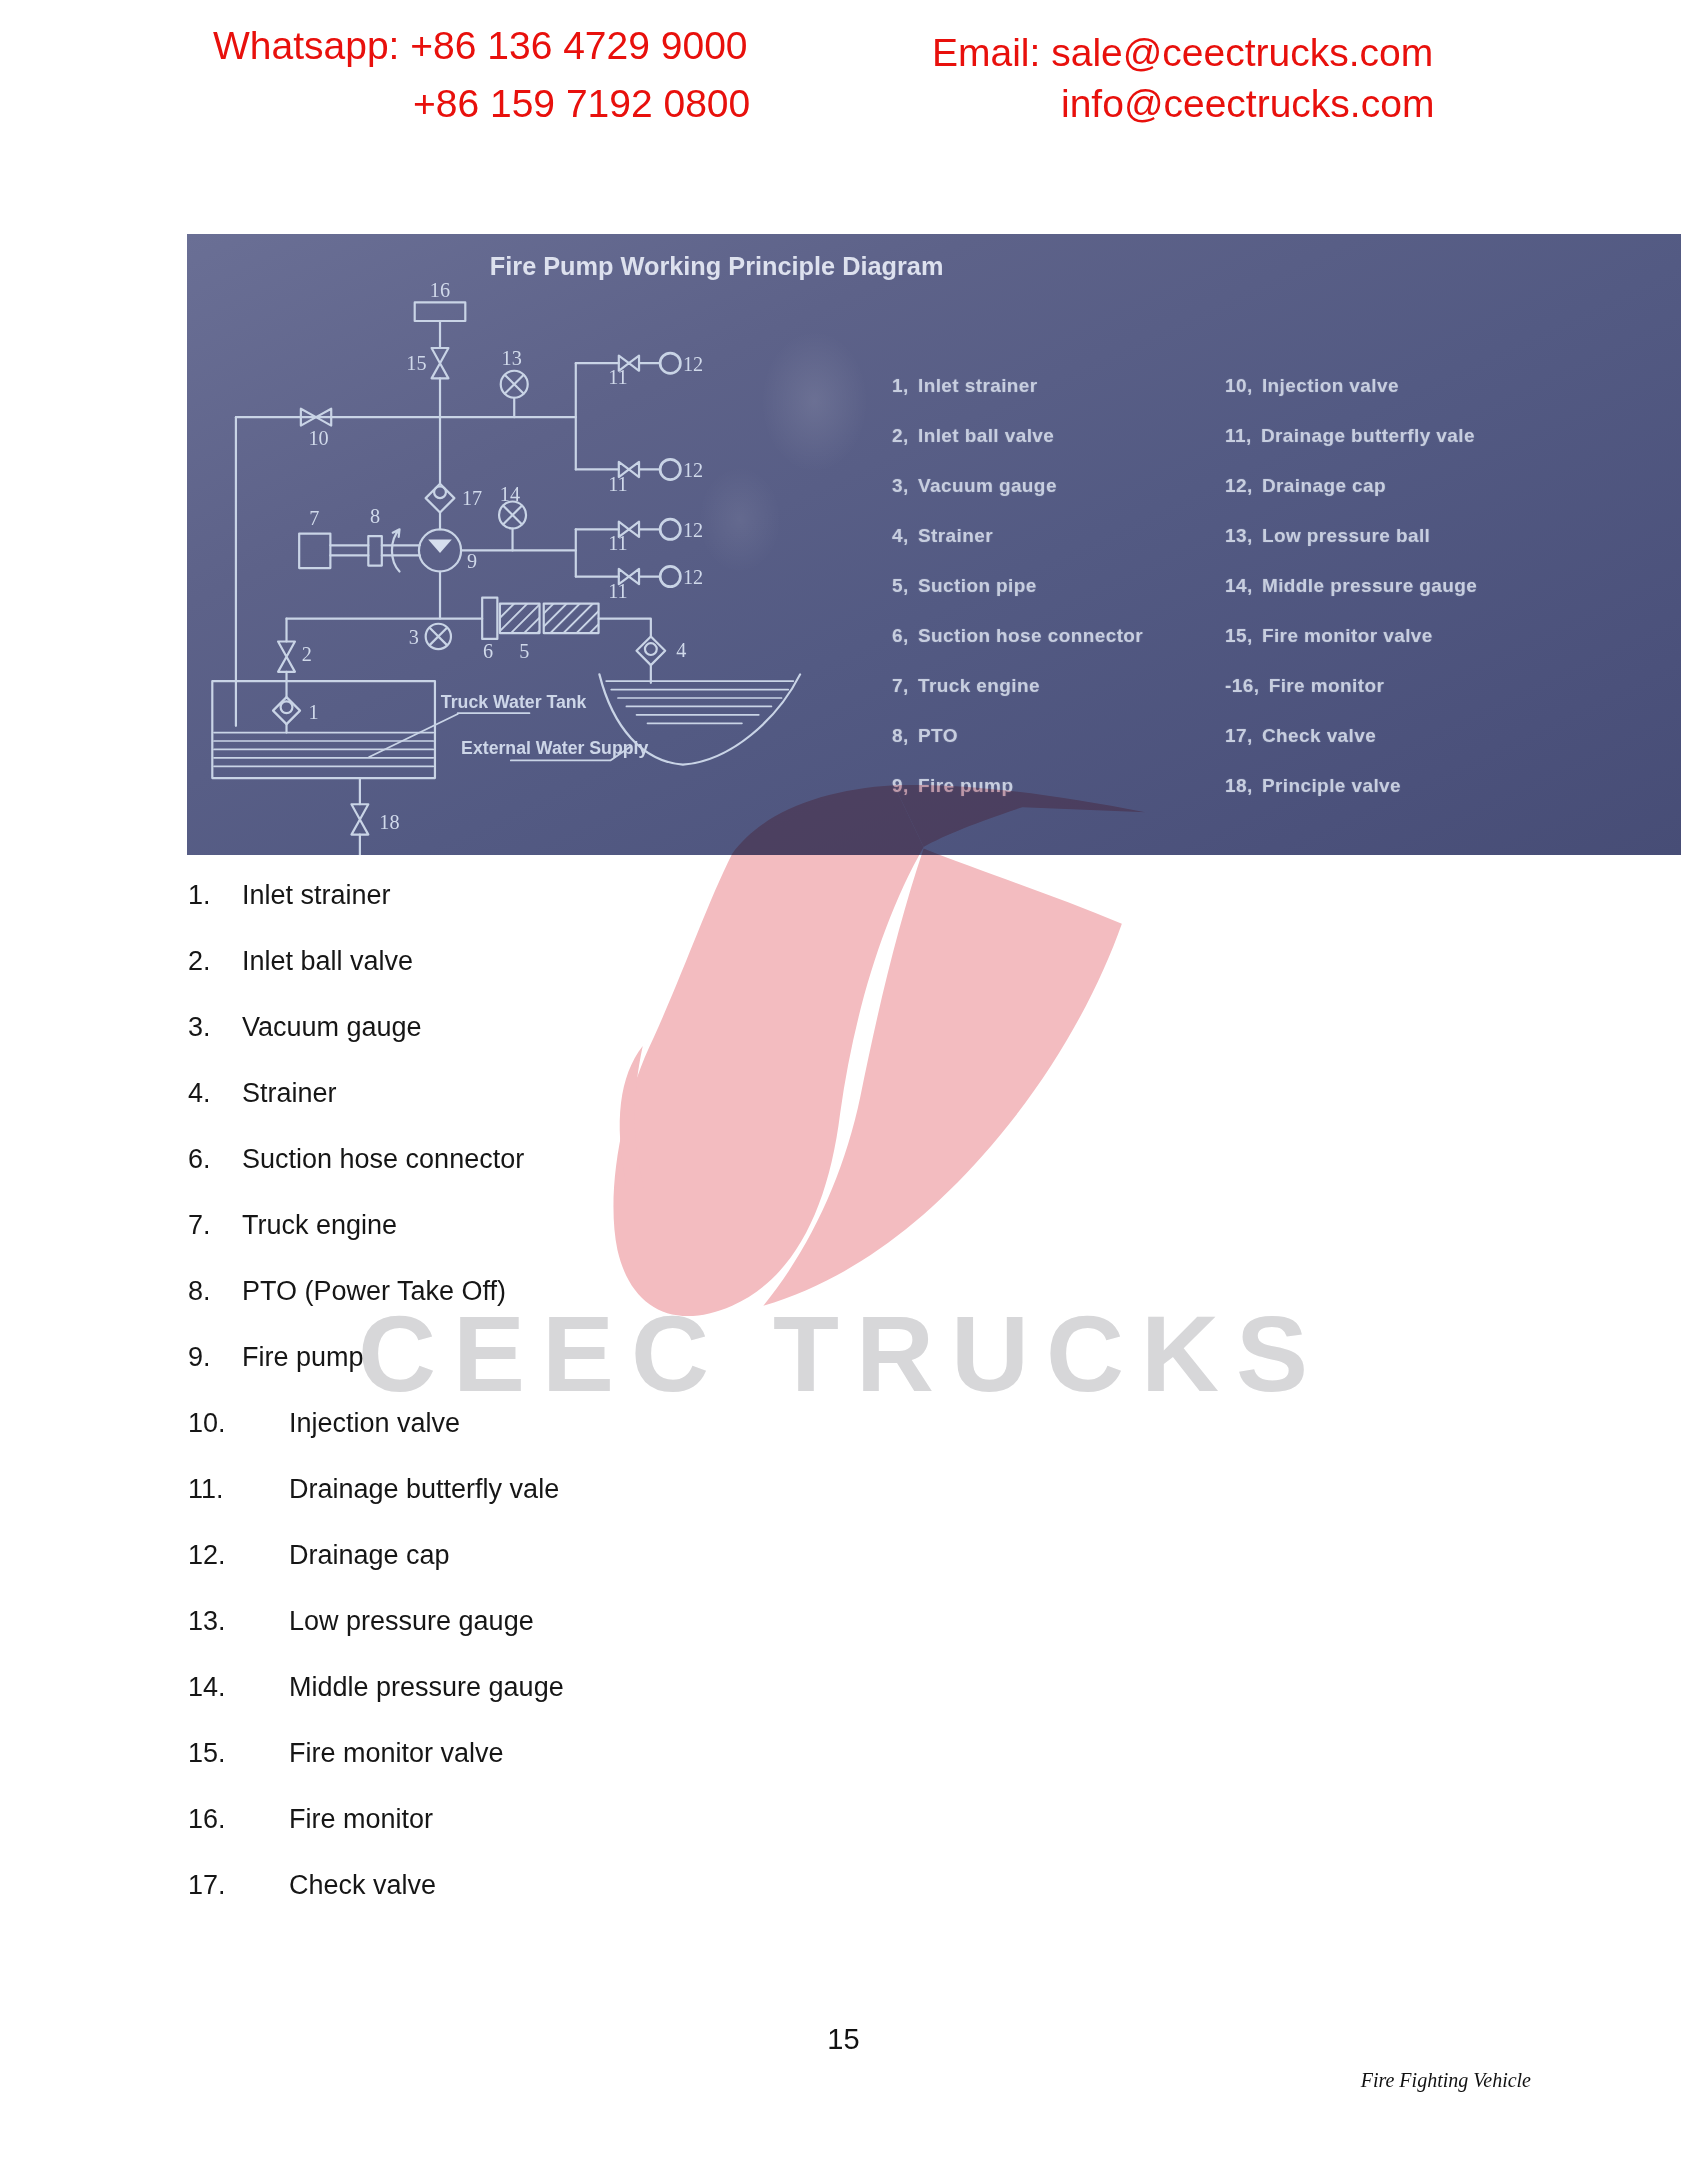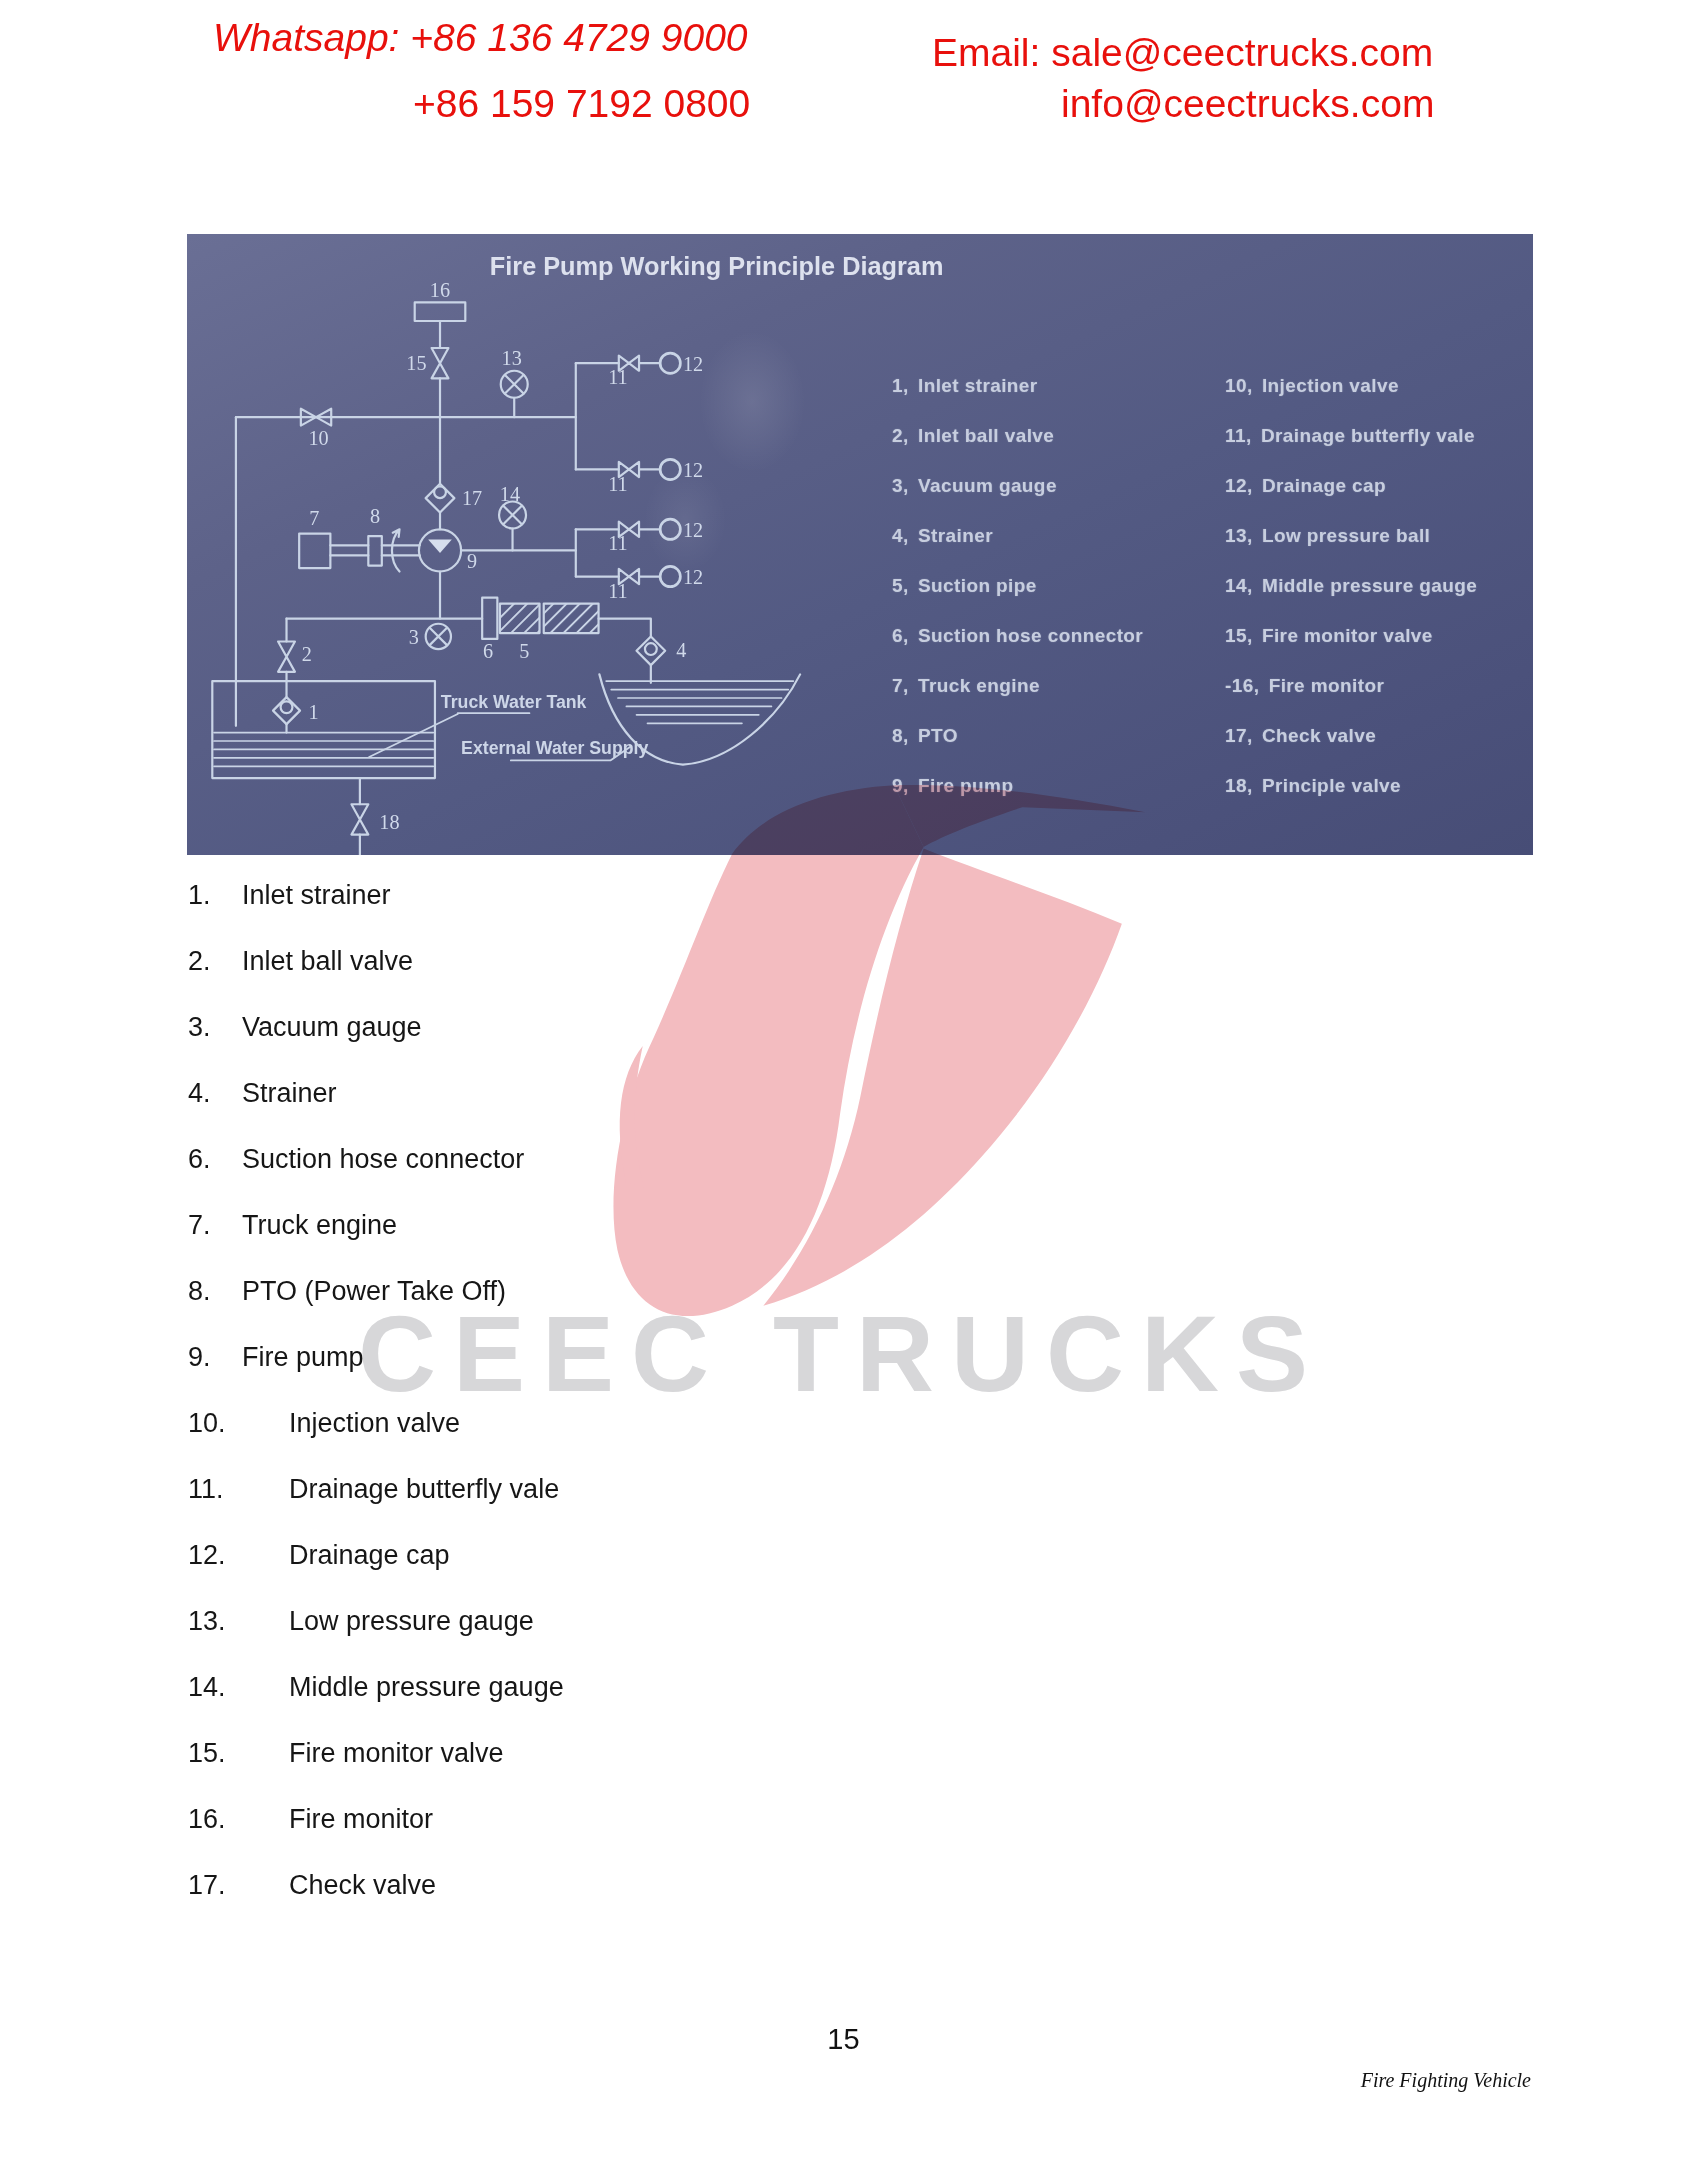--- a/index.html
+++ b/index.html
@@ -3,27 +3,27 @@
 <meta charset="utf-8">
 <style>
   html,body{margin:0;padding:0;background:#9a9a9a;}
   .page{
     position:relative;width:1687px;height:2183px;background:#ffffff;
     font-family:"Liberation Sans", sans-serif;overflow:hidden;
   }
   [data-name]{box-sizing:border-box;}
   
   .hdr-line{position:absolute;font-size:39px;color:#e8100c;white-space:nowrap;z-index:5;}
-  .hdr-w1{left:213px;top:16px;font-style:italic;}
+  .hdr-w1{left:213px;top:24px;}
   .hdr-w2{left:413px;top:82px;}
   .hdr-e1{left:932px;top:31px;}
   .hdr-e2{left:1061px;top:82px;}
   
   .photo{
-    position:absolute;left:187px;top:234px;width:1346px;height:621px;overflow:hidden;z-index:1;
+    position:absolute;left:187px;top:234px;width:1494px;height:621px;overflow:hidden;z-index:1;
     background:
       radial-gradient(76px 101px at 42% 27%, rgba(255,255,255,.10), transparent 70%),
       radial-gradient(59px 76px at 37% 46%, rgba(255,255,255,.07), transparent 70%),
       linear-gradient(155deg,#6a6f95 0%, #5d6289 28%, #535a83 55%, #4b517b 85%, #474d76 100%);
   }
   .photo svg{position:absolute;inset:0;}
   .legend-col{position:absolute;top:127px;z-index:2;}
   .legend-left{left:705px;}
   .legend-right{left:1038px;}
   .legend-row{

